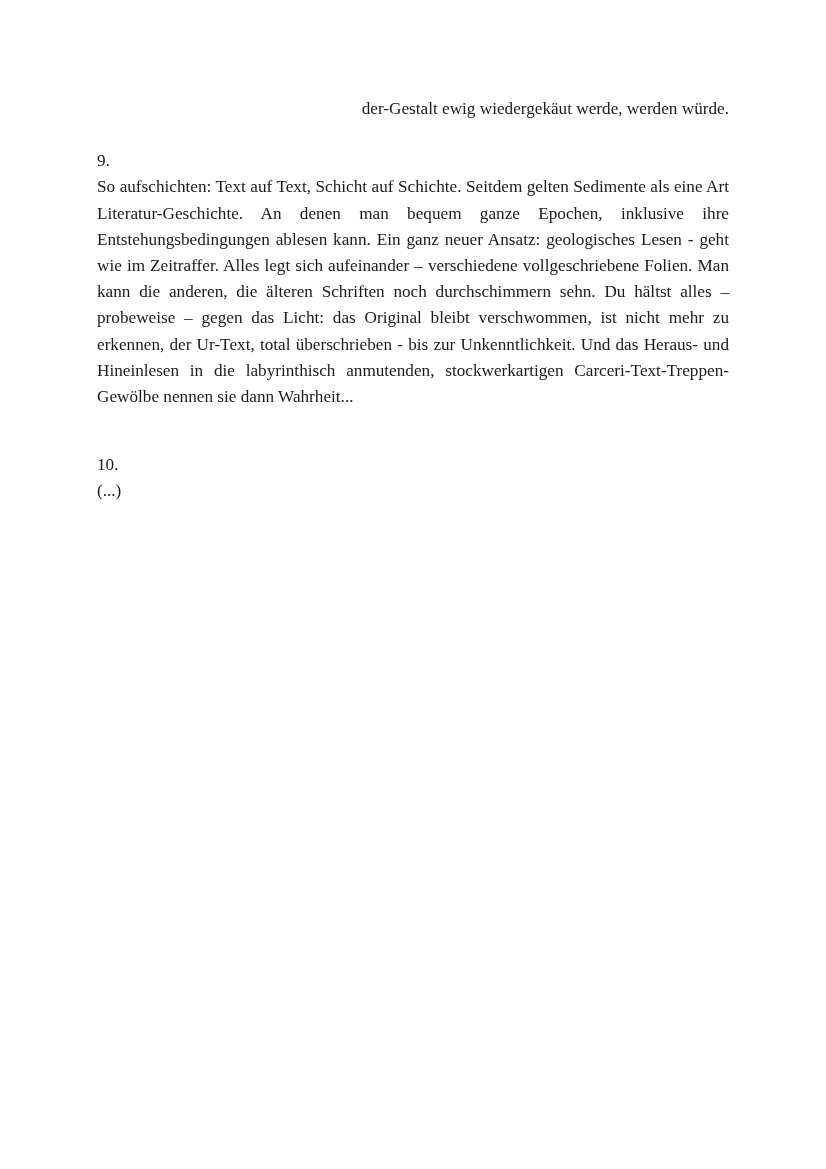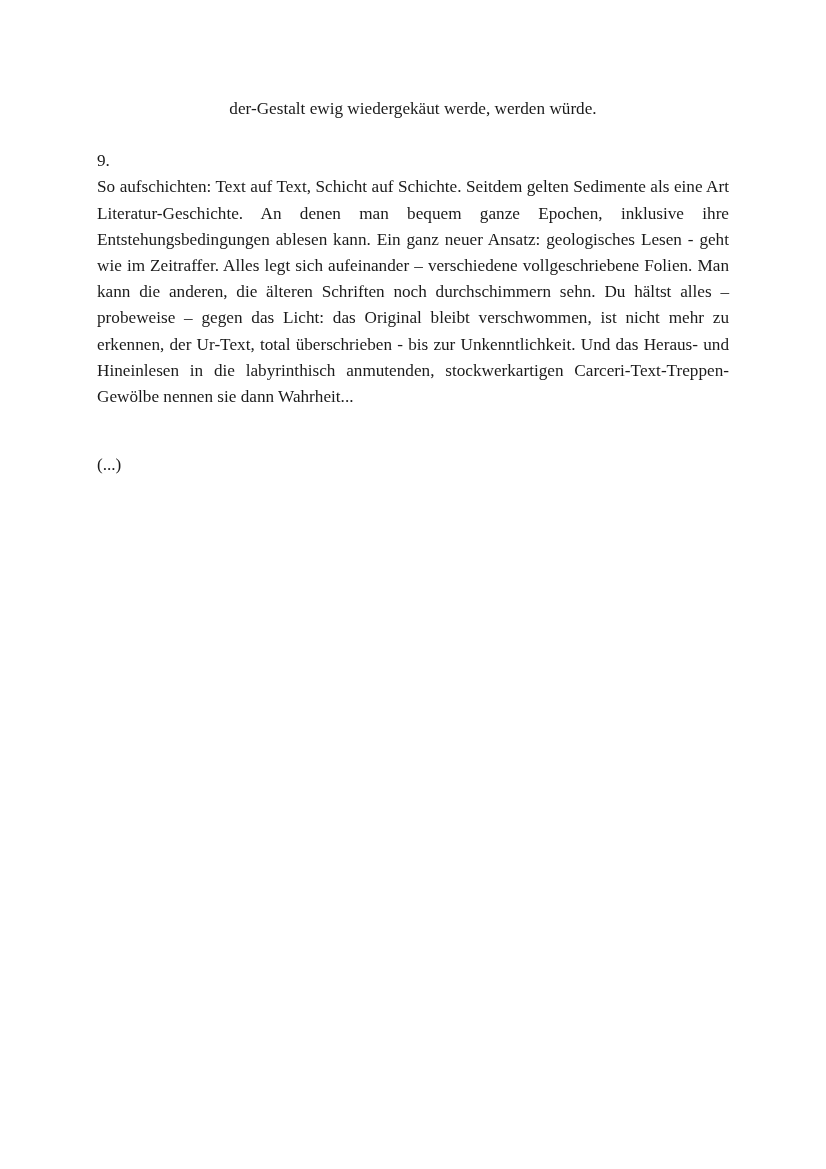--- a/index.html
+++ b/index.html
@@ -39,21 +39,21 @@
     font-size: 17.2px;
     line-height: 26.2px;
     text-align: justify;
     text-justify: inter-word;
     letter-spacing: 0.0px;
     word-spacing: 0px;
     hyphens: none;
   }
 
   .para.left {
-    text-align: center;
+    text-align: right;
   }
 
   
   .gap-lead    { height: 26px; }
   .gap-big     { height: 42px; }
 
   .num {
     margin: 0;
     font-size: 17.2px;
     line-height: 26.2px;
@@ -76,17 +76,18 @@
     <p class="para left">der-Gestalt ewig wiedergekäut werde, werden würde.</p>
 
     <div class="gap-lead"></div>
 
     <p class="num">9.</p>
 
     <p class="para">So aufschichten: Text auf Text, Schicht auf Schichte. Seitdem gelten Sedimente als eine Art Literatur-Geschichte. An denen man bequem ganze Epochen, inklusive ihre Entstehungsbedingungen ablesen kann. Ein ganz neuer Ansatz: geologisches Lesen - geht wie im Zeitraffer. Alles legt sich aufeinander – verschiedene vollgeschriebene Folien. Man kann die anderen, die älteren Schriften noch durchschimmern sehn. Du hältst alles – probeweise – gegen das Licht: das Original bleibt verschwommen, ist nicht mehr zu erkennen, der Ur-Text, total überschrieben - bis zur Unkenntlichkeit. Und das Heraus- und Hineinlesen in die labyrinthisch anmutenden, stockwerkartigen Carceri-Text-Treppen-Gewölbe nennen sie dann Wahrheit...</p>
 
     <div class="gap-big"></div>
 
+    <p class="num">10.</p>
 
     <p class="tail">(...)</p>
 
   </div>
 </div>
 
 </body></html>

